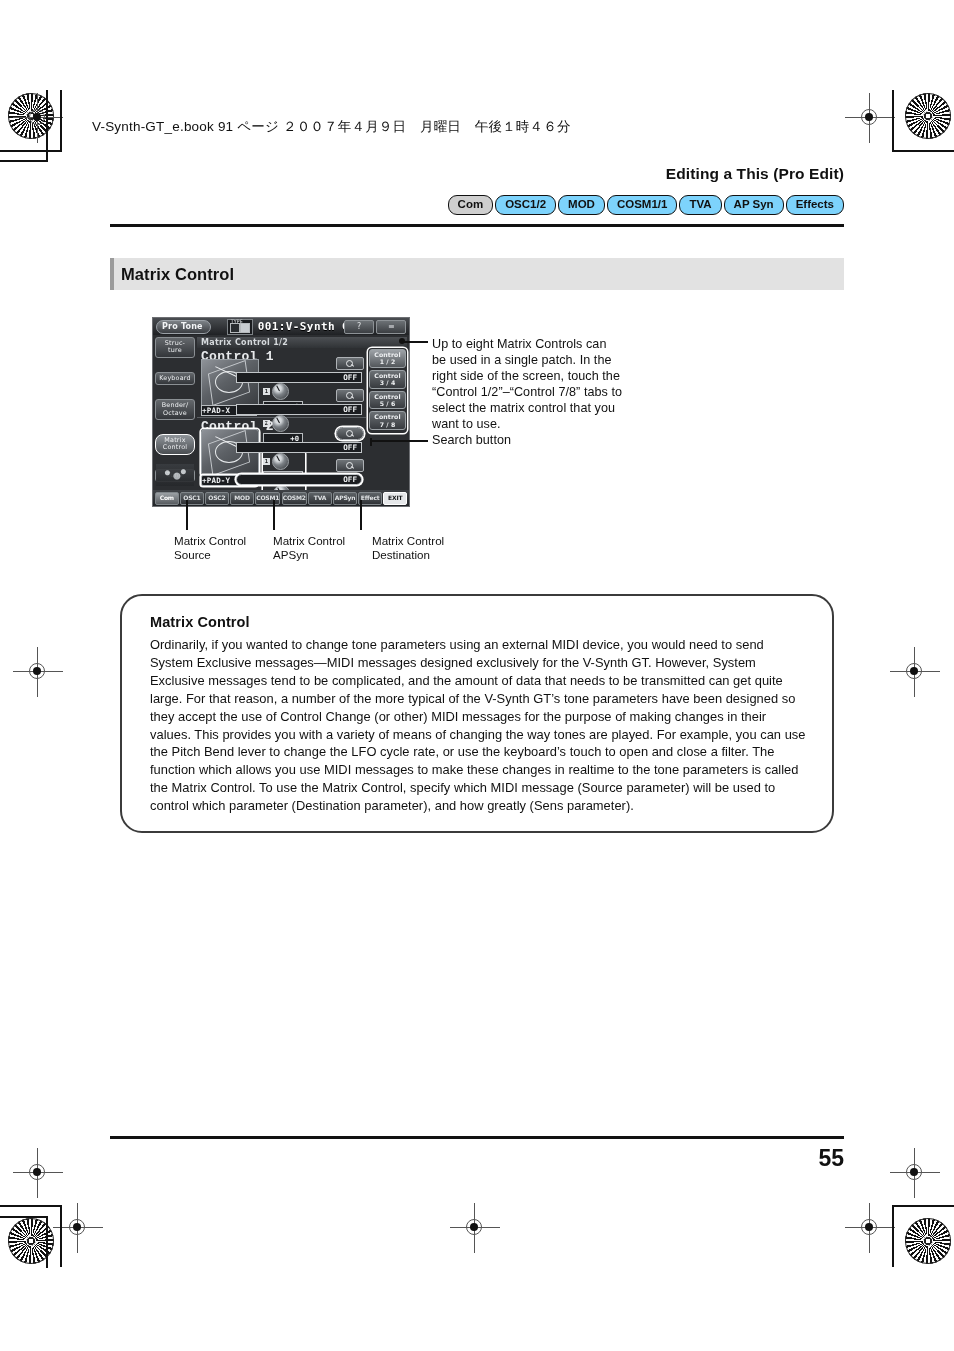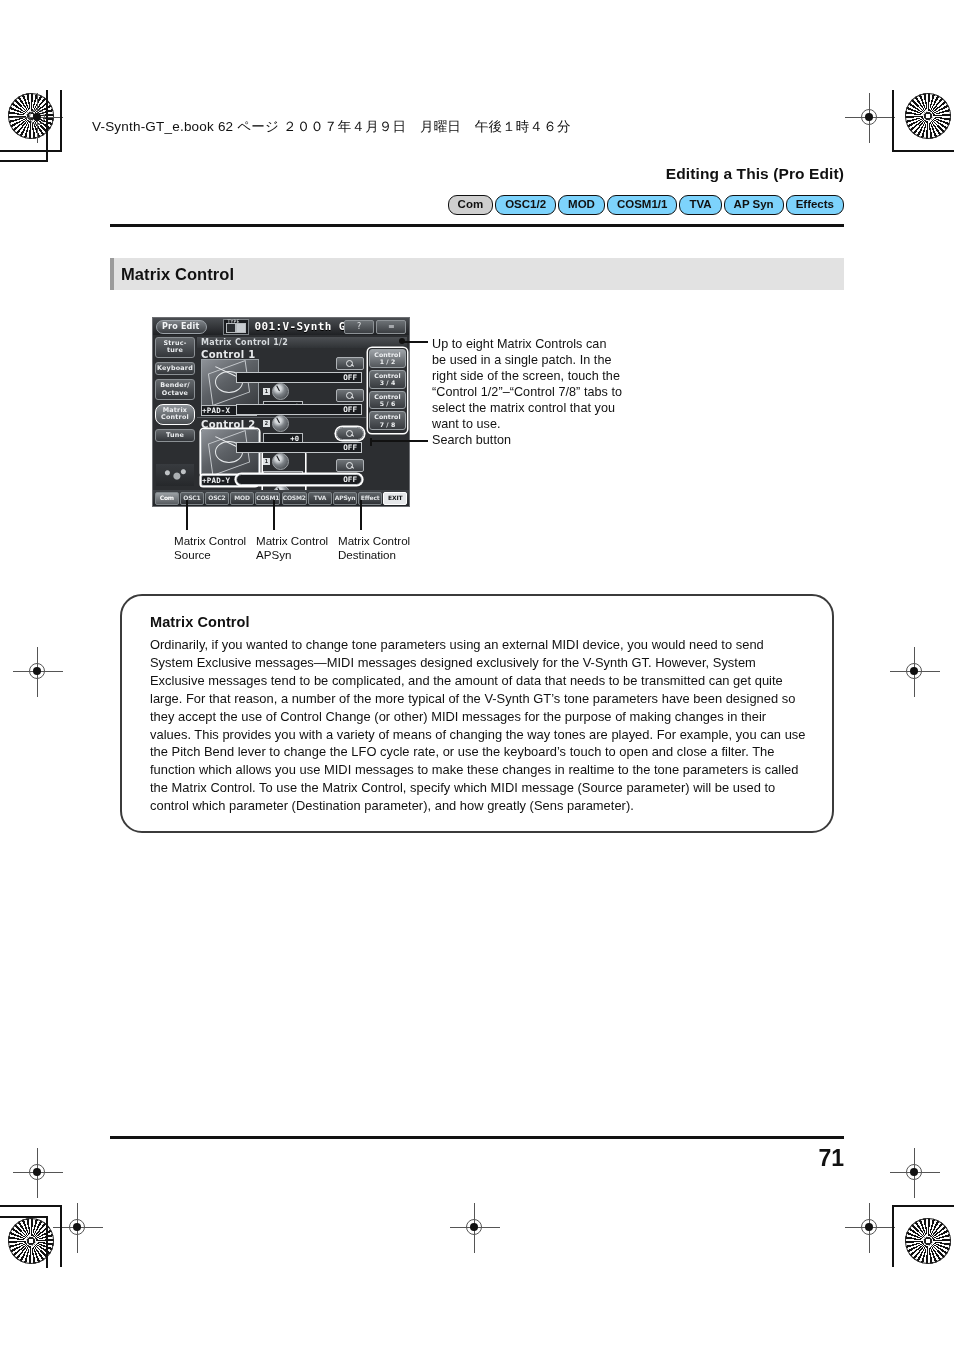--- a/index.html
+++ b/index.html
@@ -248,25 +248,25 @@
     position: absolute;
     left: 2px; top: 19px;
     width: 40px;
   }
   .side-btn {
     background: linear-gradient(#64686c, #33363a);
     border: 1px solid #8b9094;
     border-radius: 3px;
     color: #edeff1;
     font-size: 6.4px;
-    font-weight: bold;
+    font-weight: normal;
     text-align: center;
     line-height: 7.4px;
     padding: 2px 0;
-    margin-bottom: 4px;
+    margin-bottom: 14px;
     letter-spacing: 0.2px;
   }
   .side-btn.sel {
     background: linear-gradient(#8f9499, #4a4e52);
     border: 1.6px solid #ffffff;
     border-radius: 8px;
   }
 
   .lcd-globe {
     position: absolute;
@@ -303,24 +303,25 @@
     right: 41px;
     border-bottom: 1px solid #5a5e62;
     box-sizing: border-box;
   }
   .lcd-panel.p1 { top: 11px; height: 70px; }
   .lcd-panel.p2 { top: 81px; height: 72px; border-bottom: none;}
 
   .ctl-label {
     position: absolute;
     left: 4px; top: 1px;
-    font-size: 10px;
+    font-size: 13px;
     font-weight: bold;
     color: #e8eaec;
     letter-spacing: 0.3px;
+    font-family: Liberation Mono, monospace;
   }
   .src-thumb {
     position: absolute;
     left: 4px; top: 11px;
     width: 56px; height: 45px;
     background: linear-gradient(145deg, #8e9298 0%, #5d6166 45%, #3a3d41 100%);
     border: 1px solid #9aa0a5;
     overflow: hidden;
   }
   .src-thumb .pad {
@@ -548,21 +549,21 @@
     width: 6px; height: 6px;
     background: #111;
     border-radius: 50%;
   }
 
   .sub-callouts {
     position: absolute;
     left: 174px;
     top: 534px;
     display: flex;
-    gap: 7px;
+    gap: 24px;
   }
   .sub-callout {
     width: 75px;
     font-size: 11.6px;
     line-height: 13.6px;
     color: #111;
   }
 
   
   .notebox {
@@ -683,21 +684,21 @@
 <div class="crop-line" style="left:892px; top:90px; width:2px; height:62px;"></div>
 
 <div class="crop-line" style="left:0px; top:1205px; width:62px; height:2px;"></div>
 <div class="crop-line" style="left:60px; top:1205px; width:2px; height:62px;"></div>
 <div class="crop-line" style="left:0px; top:1216px; width:48px; height:2px;"></div>
 <div class="crop-line" style="left:46px; top:1216px; width:2px; height:52px;"></div>
 
 <div class="crop-line" style="left:892px; top:1205px; width:62px; height:2px;"></div>
 <div class="crop-line" style="left:892px; top:1205px; width:2px; height:62px;"></div>
 
-<div class="bookinfo">V-Synth-GT_e.book  62 ページ  ２００７年４月９日　月曜日　午後１時４６分</div>
+<div class="bookinfo">V-Synth-GT_e.book  91 ページ  ２００７年４月９日　月曜日　午後１時４６分</div>
 
 <div class="page-head">
   <div class="chapter-title">Editing a This (Pro Edit)</div>
   <div class="tabstrip" id="tabstrip">
       <div class="tab active">Com</div>
       <div class="tab">OSC1/2</div>
       <div class="tab">MOD</div>
       <div class="tab">COSM1/1</div>
       <div class="tab">TVA</div>
       <div class="tab">AP Syn</div>
@@ -707,21 +708,21 @@
 </div>
 
 <div class="section-bar">
   <div class="accent"></div>
   <div class="label">Matrix Control</div>
 </div>
 
 <div class="lcd">
 
   <div class="lcd-titlebar">
-    <div class="lcd-pe">Pro Edit</div>
+    <div class="lcd-pe">Pro Tone</div>
     <div class="lcd-typebox">
       <div class="tlabel">TYPE</div>
       <div class="tsq a"></div>
       <div class="tsq b"></div>
     </div>
     <div class="lcd-patch">001:V-Synth GT</div>
     <div class="lcd-help">?</div>
     <div class="lcd-menu">≡</div>
   </div>
 
@@ -852,13 +853,13 @@
   <div class="sub-callout">Matrix Control APSyn</div>
   <div class="sub-callout">Matrix Control Destination</div>
 </div>
 
 <div class="notebox">
   <h3>Matrix Control</h3>
   <p>Ordinarily, if you wanted to change tone parameters using an external MIDI device, you would need to send System Exclusive messages—MIDI messages designed exclusively for the V-Synth GT. However, System Exclusive messages tend to be complicated, and the amount of data that needs to be transmitted can get quite large. For that reason, a number of the more typical of the V-Synth GT’s tone parameters have been designed so they accept the use of Control Change (or other) MIDI messages for the purpose of making changes in their values. This provides you with a variety of means of changing the way tones are played. For example, you can use the Pitch Bend lever to change the LFO cycle rate, or use the keyboard’s touch to open and close a filter. The function which allows you use MIDI messages to make these changes in realtime to the tone parameters is called the Matrix Control. To use the Matrix Control, specify which MIDI message (Source parameter) will be used to control which parameter (Destination parameter), and how greatly (Sens parameter).</p>
 </div>
 
 <div class="foot-rule"></div>
-<div class="page-num">71</div>
+<div class="page-num">55</div>
 
 </body></html>

